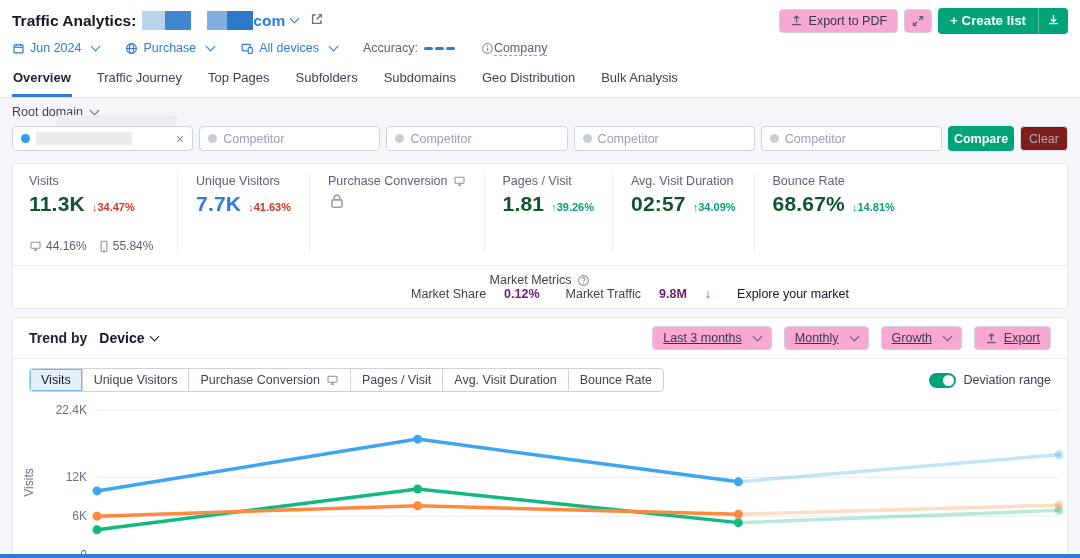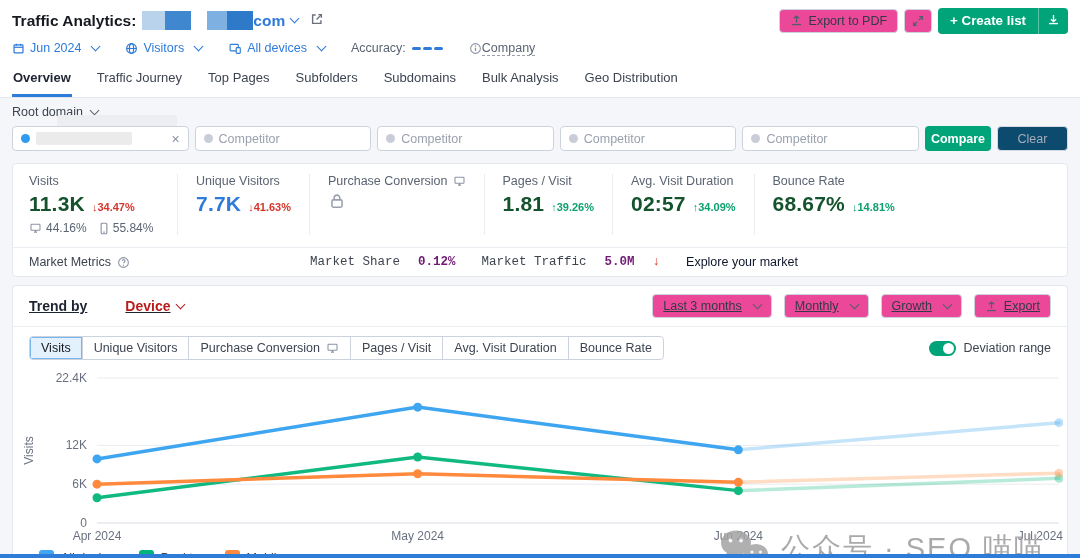--- a/index.html
+++ b/index.html
@@ -10,21 +10,21 @@
     position:relative; overflow:hidden;
   }
   .topbar { background:#fff; padding:7px 12px 0; }
   .title-row { display:flex; align-items:center; height:27px; }
   .page-title { font-size:15.5px; font-weight:bold; color:#16191f; }
   .censor { display:inline-flex; align-items:center; margin-left:6px; }
   .cblk { height:19px; display:inline-block; }
   .domain-suffix { font-size:15.5px; font-weight:bold; color:#2e7bd9; }
   .chev { width:7px; height:7px; border-right:1.7px solid currentColor; border-bottom:1.7px solid currentColor; display:inline-block; transform:rotate(45deg); margin:-2px 0 2px 6px; }
   .top-actions { margin-left:auto; display:flex; gap:6px; align-items:center; }
-  .btn { display:inline-flex; align-items:center; gap:6px; border:1px solid #cdd3dd; background:#ec4899; border-radius:4px; padding:4px 10px; font-size:12.5px; color:#333a45; cursor:pointer; }
+  .btn { display:inline-flex; align-items:center; gap:6px; border:1px solid #cdd3dd; background:#f9a8d4; border-radius:4px; padding:4px 10px; font-size:12.5px; color:#333a45; cursor:pointer; }
   .btn.icon-only { padding:4px 6px; }
   .btn-green { background:#00a478; border:none; color:#fff; font-weight:bold; border-radius:4px 0 0 4px; padding:5px 12px; }
   .btn-green-icon { background:#00a478; border:none; border-left:1px solid rgba(255,255,255,.35); color:#fff; border-radius:0 4px 4px 0; padding:5px 8px; }
   .split { display:inline-flex; }
   .filter-row { display:flex; align-items:center; height:26px; gap:26px; padding-top:2px; }
   .filter { display:flex; align-items:center; gap:5px; color:#2e7bd9; cursor:pointer; }
   .filter svg { stroke:#2e7bd9; }
   .acc { display:flex; align-items:center; gap:6px; color:#5b6472; }
   .acc-bars { display:inline-flex; gap:2px; }
   .acc-bars span { width:9px; height:3px; background:#2e7bd9; border-radius:2px; display:inline-block; }
@@ -38,45 +38,45 @@
   .scope-censor { position:absolute; left:45px; top:12px; width:120px; height:12px; background:#eceef2; border-radius:3px; }
   .compare-row { display:flex; gap:6px; margin-bottom:12px; }
   .cinput { flex:1; height:25px; border:1px solid #cdd3dd; border-radius:4px; background:#fff; display:flex; align-items:center; padding:0 8px; gap:6px; position:relative; }
   .dot { width:9px; height:9px; border-radius:50%; flex:none; }
   .dot.blue { background:#2e9bf0; }
   .dot.gray { background:#c8cdd8; }
   .ph { color:#9aa1ad; }
   .input-censor { width:96px; height:13px; background:#ebebeb; border-radius:2px; }
   .clear-x { margin-left:auto; color:#8a93a3; font-size:14px; cursor:pointer; }
   .btn-compare { width:66px; height:25px; background:#00a478; color:#fff; font-weight:bold; border:none; border-radius:4px; cursor:pointer; font-size:12.5px; }
-  .btn-clear { width:71px; height:25px; background:#0c4a6e; color:#a6adba; border:1px solid #d6dae3; border-radius:4px; font-size:12.5px; }
+  .btn-clear { width:48px; height:25px; background:#7f1d1d; color:#a6adba; border:1px solid #d6dae3; border-radius:4px; font-size:12.5px; }
   .panel { background:#fff; border:1px solid #e4e7ee; border-radius:4px; }
   .metrics-row { display:flex; padding:10px 16px 12px; }
   .mcol { padding:0 18px; border-left:1px solid #eaedf2; }
   .mcol:first-child { padding-left:0; border-left:none; }
   .mlabel { color:#5b6472; font-size:12.5px; display:flex; align-items:center; gap:5px; }
   .mvalue-row { display:flex; align-items:baseline; gap:7px; margin-top:4px; }
   .mvalue { font-size:21px; font-weight:bold; color:#14532d; letter-spacing:.2px; }
   .mvalue.blue { color:#2e7bd9; }
   .chg { font-size:11px; font-weight:bold; }
   .chg.red { color:#d6352b; }
   .chg.green { color:#0c9f6f; }
-  .split-row { display:flex; align-items:center; gap:12px; margin-top:5px; color:#5b6472; font-size:12px; }
+  .split-row { display:flex; align-items:center; gap:12px; margin-top:23px; color:#5b6472; font-size:12px; }
   .split-item { display:flex; align-items:center; gap:4px; }
-  .market-row { border-top:1px solid #eaedf2; display:flex; align-items:center; padding:7px 16px; color:#3d4450; }
+  .market-row { border-top:1px solid #eaedf2; display:flex; align-items:center; padding:7px 16px; color:#3d4450;flex-direction:column; }
   .market-title { display:flex; align-items:center; gap:6px; }
   .market-mid { margin-left:180px; display:flex; gap:26px; align-items:center; }
-  .mm-item { display:flex; gap:18px; align-items:center; color:#3d4450;font-family:Liberation Mono, monospace; }
+  .mm-item { display:flex; gap:18px; align-items:center; color:#3d4450; }
   .mm-val { color:#701a75; font-weight:bold; }
   .mm-arrow { color:#d6352b; font-weight:bold; }
   .link { color:#0f172a; cursor:pointer; }
   .trend-card { margin-top:8px; position:relative; }
   .trend-head { display:flex; align-items:center; padding:8px 16px; }
-  .trend-title { font-size:14px; font-weight:bold; color:#1d2330; display:flex; gap:22px; align-items:center;text-decoration:underline; }
-  .trend-title .dev { color:#b91c1c; cursor:pointer; display:flex; align-items:center;margin-left:16px; }
+  .trend-title { font-size:14px; font-weight:bold; color:#1d2330; display:flex; gap:12px; align-items:center; }
+  .trend-title .dev { color:#0f172a; cursor:pointer; display:flex; align-items:center; }
   .trend-controls { margin-left:auto; display:flex; gap:12px;text-decoration:underline; }
   .divider { border-bottom:1px solid #eaedf2; }
   .chart-tabs-row { display:flex; align-items:center; padding:9px 16px 2px; }
   .seg { display:inline-flex; border:1px solid #cdd3dd; border-radius:4px; overflow:hidden; background:#fff; }
   .seg-item { padding:4px 11px; color:#3d4450; border-right:1px solid #cdd3dd; cursor:pointer; display:flex; gap:6px; align-items:center; white-space:nowrap; }
   .seg-item:last-child { border-right:none; }
   .seg-item.active { background:#e3f1fd; box-shadow:inset 0 0 0 1px #79b6e9; color:#16191f; }
   .dev-toggle { margin-left:auto; display:flex; align-items:center; gap:7px; color:#3d4450; }
   .toggle { width:27px; height:15px; border-radius:8px; background:#00a478; position:relative; cursor:pointer; }
   .toggle::after { content:""; position:absolute; right:2px; top:2px; width:11px; height:11px; border-radius:50%; background:#fff; }
@@ -151,21 +151,21 @@
         </svg>
       <span>Jun 2024</span>
       <span class="chev"></span>
     </span>
     <span class="filter">
       <svg width="13" height="13" viewBox="0 0 16 16" fill="none" stroke-width="1.4">
           <circle cx="8" cy="8" r="6"></circle>
           <ellipse cx="8" cy="8" rx="2.6" ry="6"></ellipse>
           <path d="M2 8h12"></path>
         </svg>
-      <span>Visitors</span>
+      <span>Purchase</span>
       <span class="chev"></span>
     </span>
     <span class="filter">
       <svg width="14" height="13" viewBox="0 0 16 16" fill="none" stroke-width="1.4">
           <rect x="2" y="3" width="10" height="8" rx="1"></rect>
           <rect x="9.5" y="7" width="5" height="7" rx="1" fill="#fff"></rect>
         </svg>
       <span>All devices</span>
       <span class="chev"></span>
     </span>
@@ -187,22 +187,22 @@
     </span>
   </div>
 </div>
 
 <div class="nav-tabs">
   <span class="nav-tab active">Overview</span>
   <span class="nav-tab">Traffic Journey</span>
   <span class="nav-tab">Top Pages</span>
   <span class="nav-tab">Subfolders</span>
   <span class="nav-tab">Subdomains</span>
+  <span class="nav-tab">Geo Distribution</span>
   <span class="nav-tab">Bulk Analysis</span>
-  <span class="nav-tab">Geo Distribution</span>
 </div>
 
 <div class="content">
 
   <div class="scope-row">
     <span>Root domain</span>
     <span class="chev" style="color:#5b6472;"></span>
     <span class="scope-censor"></span>
   </div>
 
@@ -310,21 +310,21 @@
             <circle cx="8" cy="11.3" r="0.8" fill="#8a93a3" stroke="none"></circle>
           </svg>
       </span>
       <span class="market-mid">
         <span class="mm-item">
           <span>Market Share</span>
           <span class="mm-val">0.12%</span>
         </span>
         <span class="mm-item">
           <span>Market Traffic</span>
-          <span class="mm-val">5.0M</span>
+          <span class="mm-val">9.8M</span>
           <span class="mm-arrow">↓</span>
         </span>
         <span class="link">Explore your market</span>
       </span>
     </div>
   </div>
 
   <div class="panel trend-card">
     <div class="trend-head">
       <span class="trend-title">

